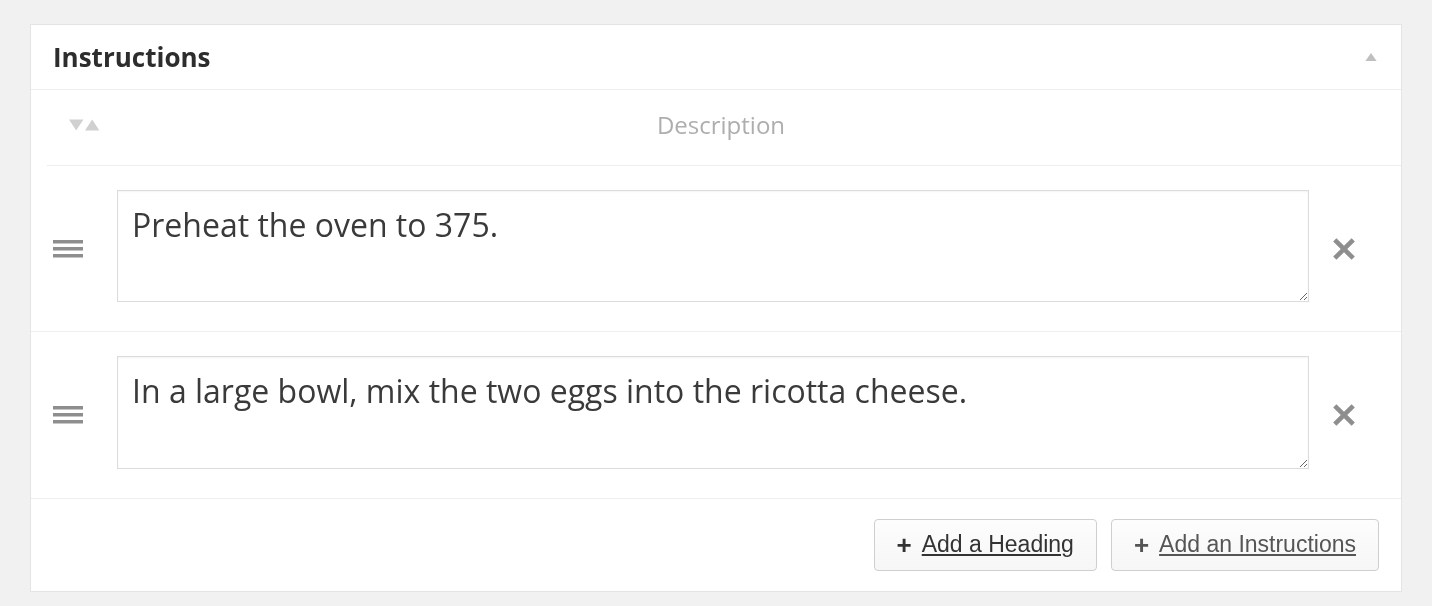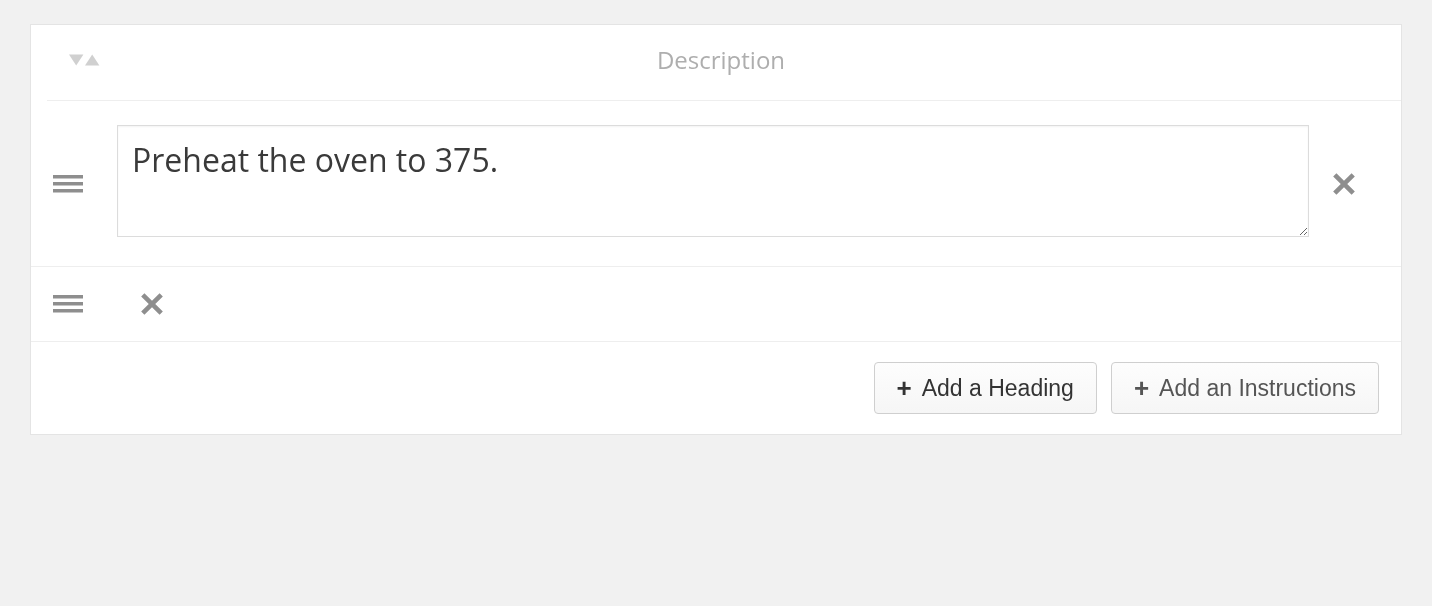--- a/index.html
+++ b/index.html
@@ -104,28 +104,36 @@
     font-size: 23px;
     line-height: 1;
     padding: 12px 22px;
     border-radius: 4px;
     cursor: pointer;
     white-space: nowrap;
   }
   .action-btn.primary { color: #333; }
   .action-btn .plus-icon { font-weight: 700; font-size: 26px; color:#555; }
   .action-btn.primary .plus-icon { color:#333; }
-  .action-btn .btn-label { font-weight: 400; }
+  .action-btn .btn-label { font-weight: 400; text-decoration: underline; }
 </style>
 </head>
 <body>
 
 <div class="page">
   <div class="panel">
 
+    <div class="panel-header">
+      <div class="panel-title">Instructions</div>
+      <div class="collapse-icon">
+        <svg viewBox="0 0 20 20">
+            <polygon points="10,5 17,15 3,15"></polygon>
+          </svg>
+      </div>
+    </div>
 
     <div class="column-head-row">
       <div class="col-left">
         <div class="sort-icon">
           <svg viewBox="0 0 40 22">
             <polygon points="0,4 9,18 18,4" fill="#d0d0d0"></polygon>
             <polygon points="20,18 29,4 38,18" fill="#d0d0d0"></polygon>
           </svg>
         </div>
       </div>
@@ -159,20 +167,23 @@
 
     <div class="instruction-row">
       <div class="col-left">
         <div class="drag-icon">
           <svg viewBox="0 0 30 22">
             <rect x="0" y="2" width="30" height="3.5"></rect>
             <rect x="0" y="9" width="30" height="3.5"></rect>
             <rect x="0" y="16" width="30" height="3.5"></rect>
           </svg>
         </div>
+      </div>
+      <div class="col-mid">
+        <textarea class="instruction-input" style="">In a large bowl, mix the two eggs into the ricotta cheese.</textarea>
       </div>
       <div class="col-right">
         <div class="delete-icon">
           <svg viewBox="0 0 24 24">
             <polygon points="5,2 12,9 19,2 22,5 15,12 22,19 19,22 12,15 5,22 2,19 9,12 2,5"></polygon>
           </svg>
         </div>
       </div>
     </div>
 

